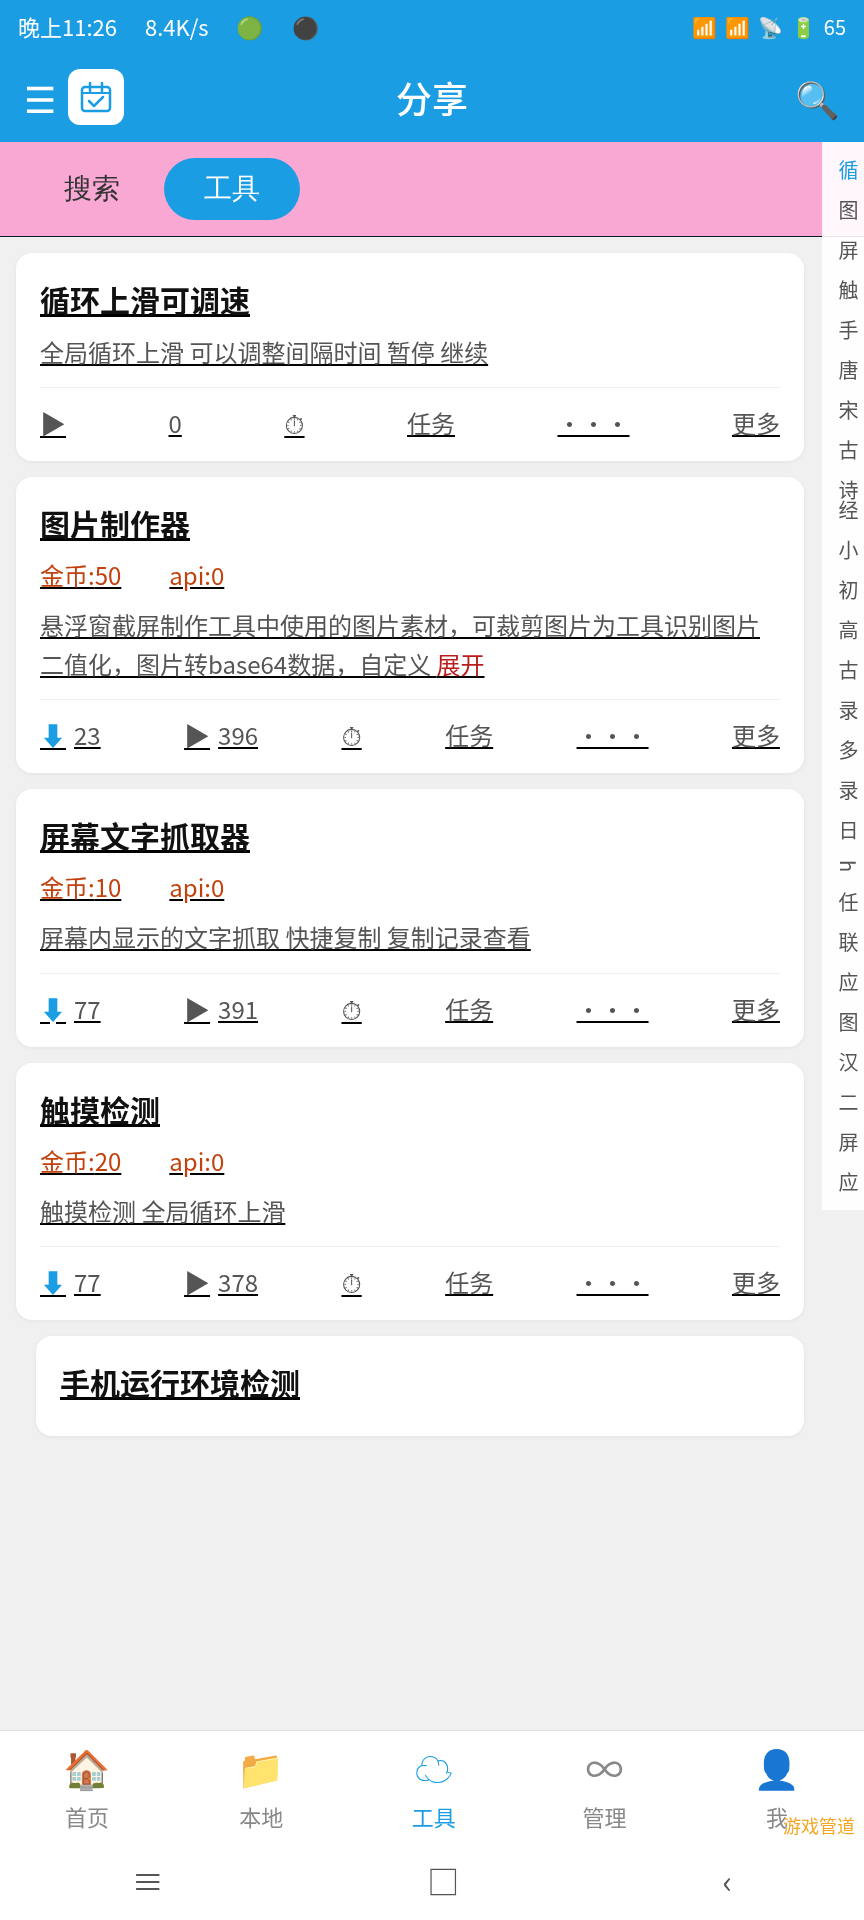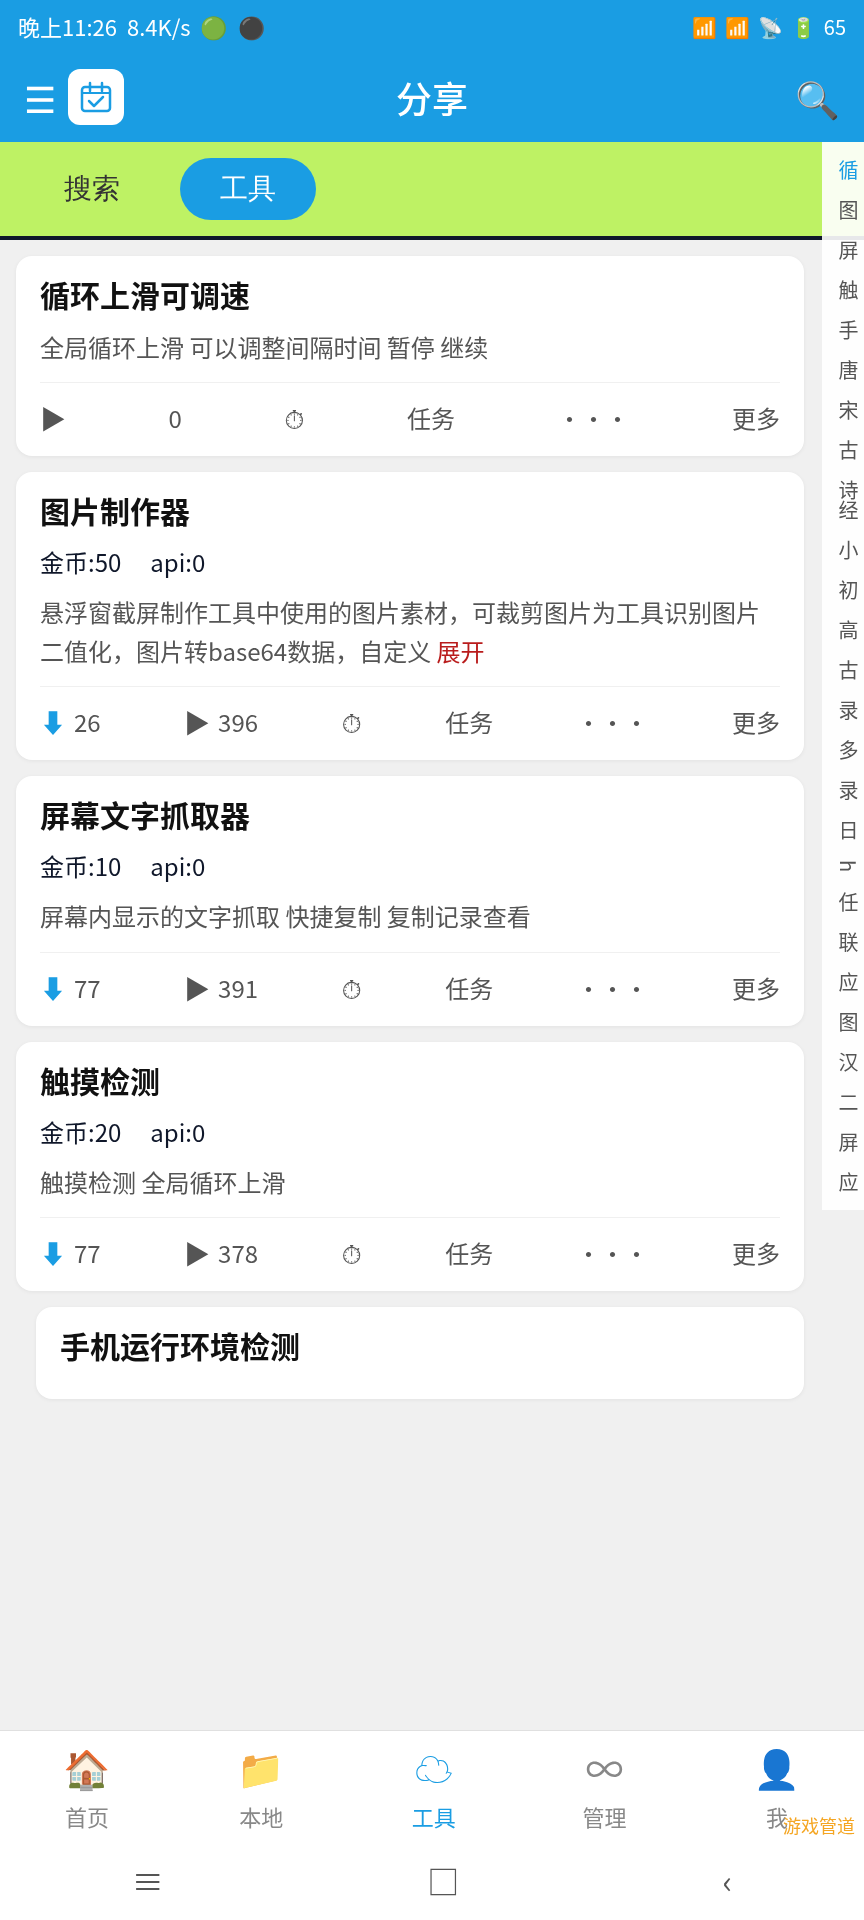--- a/index.html
+++ b/index.html
@@ -17,21 +17,21 @@
     .status-bar {
       background: #1a9de3;
       height: 52px;
       display: flex;
       align-items: center;
       justify-content: space-between;
       padding: 0 18px;
       color: white;
       font-size: 22px;
     }
-    .status-left { display: flex; align-items: center; gap: 10px; }
+    .status-left { display: flex; align-items: center; gap: 28px; }
     .status-right { display: flex; align-items: center; gap: 8px; font-size: 20px; }
 
     
     .top-nav {
       background: #1a9de3;
       height: 90px;
       display: flex;
       align-items: center;
       justify-content: space-between;
       padding: 0 24px;
@@ -51,26 +51,26 @@
       font-size: 36px;
       font-weight: 500;
       position: absolute;
       left: 50%;
       transform: translateX(-50%);
     }
     .search-icon { color: white; font-size: 36px; cursor: pointer; }
 
     
     .tabs-bar {
-      background: #bef264;
+      background: #f9a8d4;
       display: flex;
       align-items: center;
       padding: 16px 24px;
-      gap: 20px;
-      border-bottom: 4px solid #0f172a;
+      gap: 4px;
+      border-bottom: 1px solid #0f172a;
     }
     .tab-btn {
       padding: 12px 40px;
       border-radius: 40px;
       font-size: 28px;
       border: none;
       cursor: pointer;
     }
     .tab-inactive { background: transparent; color: #333; }
     .tab-active { background: #1a9de3; color: white; }
@@ -105,34 +105,35 @@
       margin-right: 44px;
       display: flex;
       flex-direction: column;
       gap: 16px;
     }
 
     
     .card {
       background: white;
       border-radius: 16px;
-      padding: 16px 24px 20px 24px;
+      padding: 24px 24px 20px 24px;
       box-shadow: 0 1px 4px rgba(0,0,0,0.06);
+      text-decoration: underline;
     }
     .card-title {
       font-size: 30px;
       font-weight: 600;
       color: #111;
       margin-bottom: 12px;
     }
     .card-meta {
       display: flex;
-      gap: 29px;
+      gap: 48px;
       font-size: 24px;
-      color: #0f172a;
+      color: #c2410c;
       margin-bottom: 14px;
     }
     .card-desc {
       font-size: 24px;
       color: #555;
       line-height: 1.6;
       margin-bottom: 16px;
     }
     .card-desc .expand-btn {
       color: #b91c1c;
@@ -314,21 +315,21 @@
       <span>金币:<span>50</span></span>
       <span>api:<span>0</span></span>
     </div>
     <div class="card-desc">
       悬浮窗截屏制作工具中使用的图片素材，可裁剪图片为工具识别图片二值化，图片转base64数据，自定义
       <span class="expand-btn">展开</span>
     </div>
     <div class="card-actions">
       <div class="action-item">
         <span class="action-icon action-icon-blue">⬇</span>
-        <span>26</span>
+        <span>23</span>
       </div>
       <div class="action-item">
         <span class="action-icon">▶</span>
         <span>396</span>
       </div>
       <div class="action-item">
         <span class="action-icon">⏱</span>
       </div>
       <div class="action-item">
         <span>任务</span>

